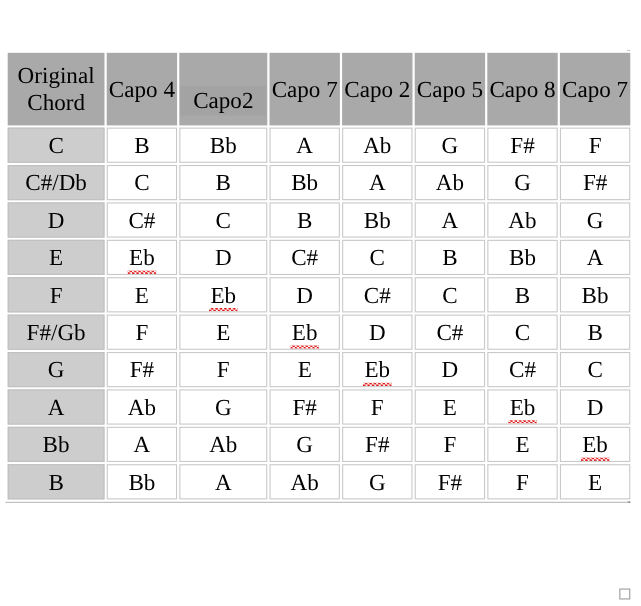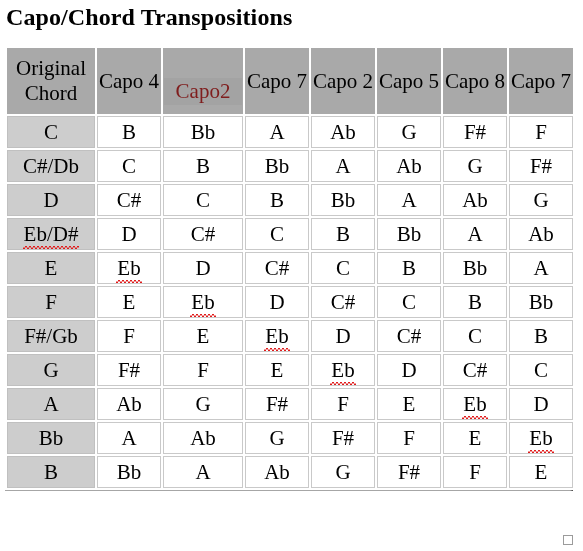--- a/index.html
+++ b/index.html
@@ -98,21 +98,21 @@
   }
   th.cell-selected .sel-band {
     display: block;
     background: #a3a3a3;
     margin: 21px 0 0 0;
     padding: 0 2px;
     line-height: 27px;
     height: 27px;
     font-size: 21px;
     white-space: nowrap;
-    color: #7f1d1d;
+    color: #000000;
   }
 
   
   tbody tr td {
     height: 32px;
     background: #ffffff;
     border: 1px solid #c9c9c9;
     box-sizing: border-box;
     font-size: 21px;
   }
@@ -151,21 +151,20 @@
     border: 1px solid #9b9b9b;
     background: #ffffff;
     box-sizing: border-box;
   }
 </style>
 </head>
 <body>
 
 <div id="page">
 
-  <div id="doc-title">Capo/Chord Transpositions</div>
 
   <div id="table-wrap">
     <table class="capo-table">
       <colgroup>
         <col class="c0">
           <col class="c1">
           <col class="c2">
           <col class="c3">
         <col class="c4">
           <col class="c5">
@@ -211,30 +210,20 @@
             <td class="rowhead">D</td>
             <td>C#</td>
             <td>C</td>
             <td>B</td>
             <td>Bb</td>
             <td>A</td>
             <td>Ab</td>
             <td>G</td>
           </tr>
           <tr>
-            <td class="rowhead"><span class="sp">Eb/D#</span></td>
-            <td>D</td>
-            <td>C#</td>
-            <td>C</td>
-            <td>B</td>
-            <td>Bb</td>
-            <td>A</td>
-            <td>Ab</td>
-          </tr>
-          <tr>
             <td class="rowhead">E</td>
             <td><span class="sp">Eb</span></td>
             <td>D</td>
             <td>C#</td>
             <td>C</td>
             <td>B</td>
             <td>Bb</td>
             <td>A</td>
           </tr>
           <tr>

